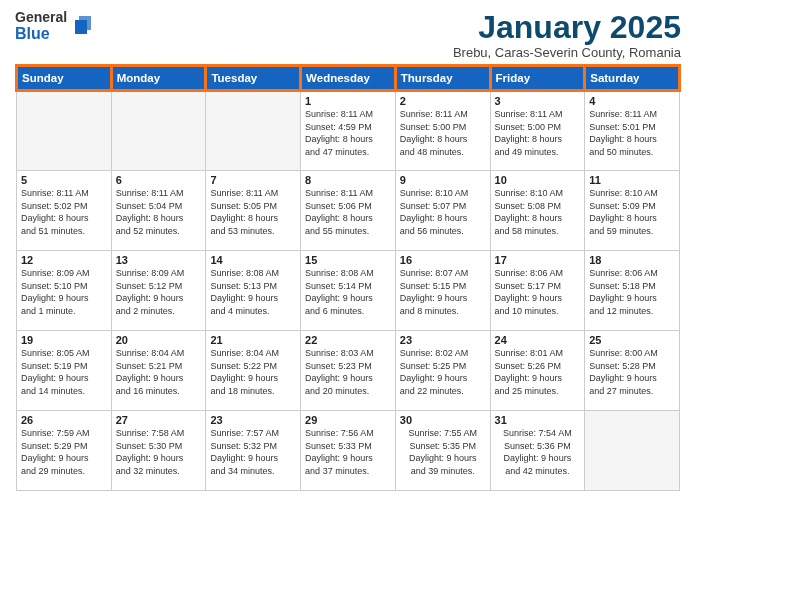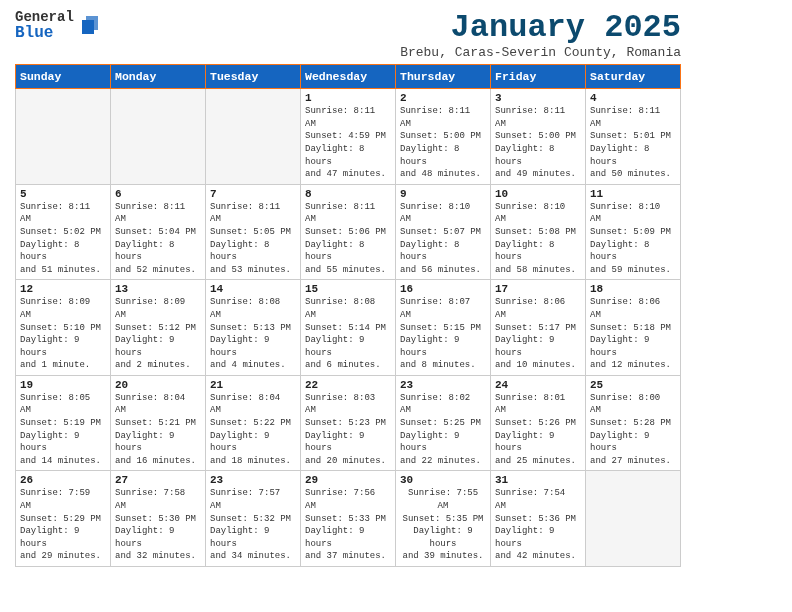--- a/index.html
+++ b/index.html
@@ -6,21 +6,20 @@
     body {
       font-family: Arial, sans-serif;
       background: #fff;
       width: 792px;
       height: 612px;
       overflow: hidden;
     }
     .container {
       width: 696px;
       padding: 10px 15px;
-      font-family: Liberation Mono, monospace;
     }
     .header-top {
       display: flex;
       align-items: flex-start;
       justify-content: space-between;
       margin-bottom: 4px;
     }
     .logo {
       display: flex;
       align-items: center;
@@ -66,21 +65,21 @@
       border: 1px solid #ccc;
       table-layout: fixed;
     }
     .calendar th {
       background: #1565c0;
       color: #fff;
       font-size: 11.5px;
       font-weight: bold;
       padding: 5px 4px;
       text-align: left;
-      border: 1px solid #f97316;
+      border: 3px solid #f97316;
     }
     .calendar td {
       vertical-align: top;
       border: 1px solid #ccc;
       padding: 3px 4px;
       font-size: 9.5px;
       color: #222;
       height: 80px;
       background: #fff;
     }
@@ -351,21 +350,21 @@
           </td>
           <td>
             <span class="day-num">30</span>
             <div class="day-info" style="white-space: pre-line; text-align: center;">Sunrise: 7:55 AM
 Sunset: 5:35 PM
 Daylight: 9 hours
 and 39 minutes.</div>
           </td>
           <td>
             <span class="day-num">31</span>
-            <div class="day-info" style="white-space: pre-line;">Sunrise: 7:54 AM
+            <div class="day-info" style="white-space: pre-line; text-align: center;">Sunrise: 7:54 AM
 Sunset: 5:36 PM
 Daylight: 9 hours
 and 42 minutes.</div>
           </td>
           <td class="empty"></td>
         </tr>
       </tbody>
   </table>
 </div>
 

